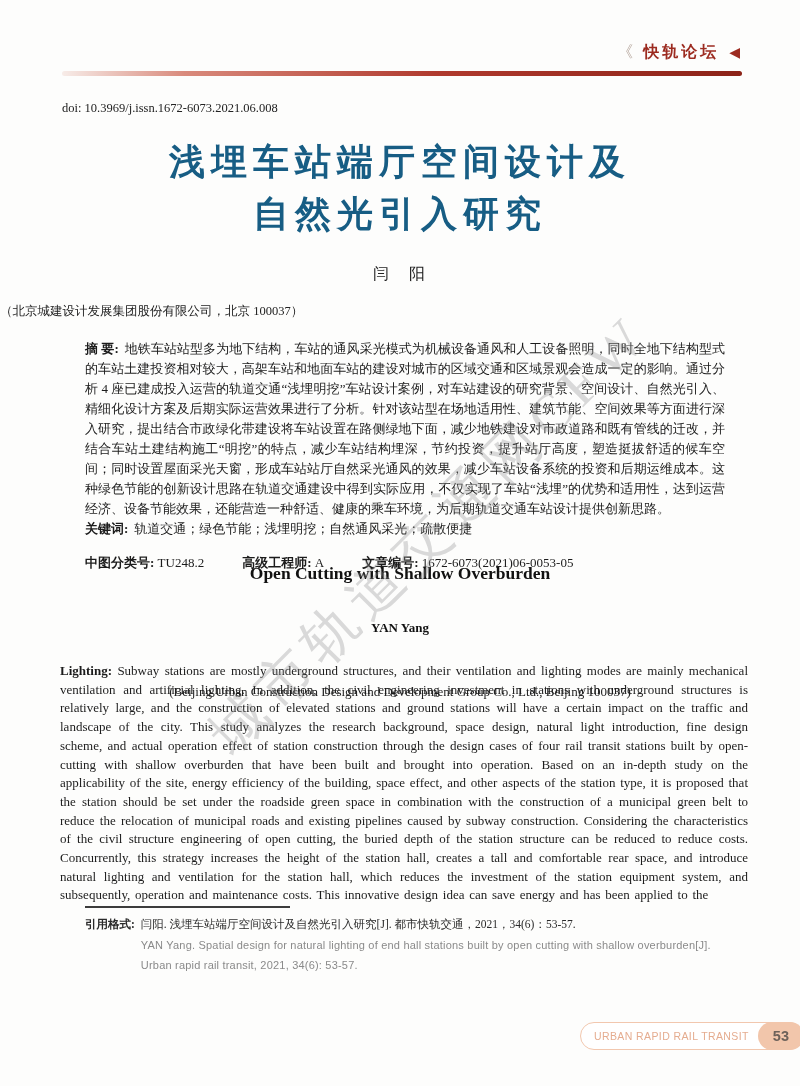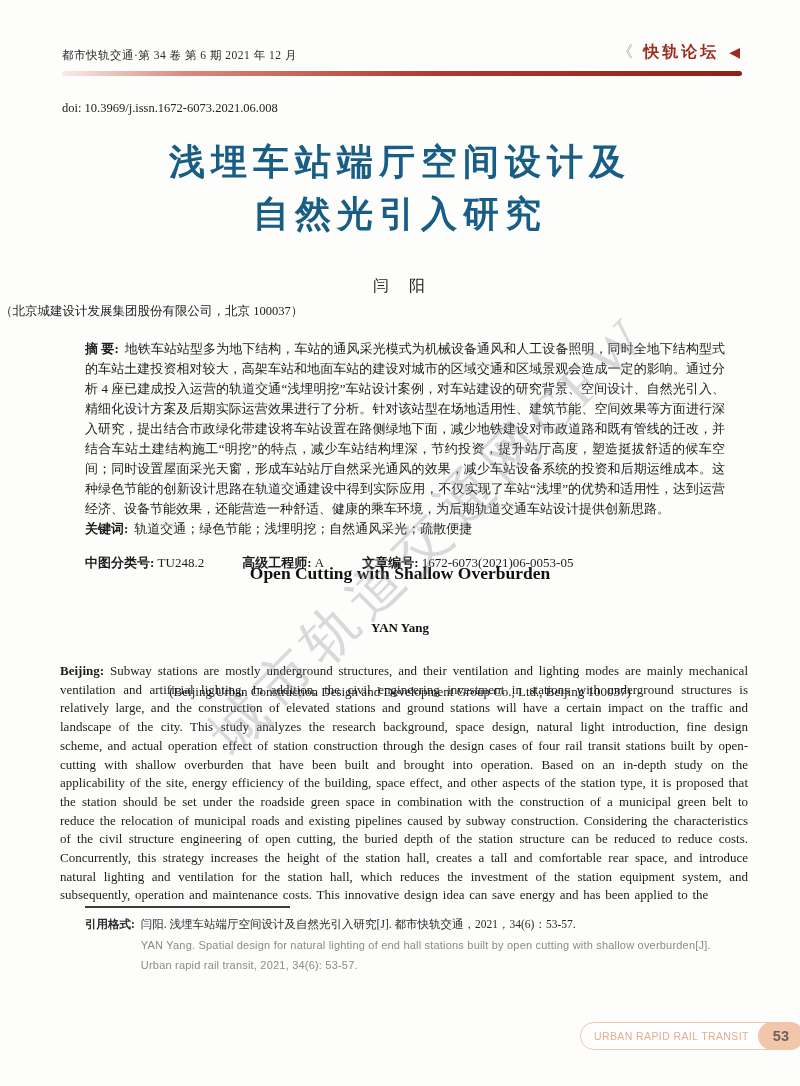--- a/index.html
+++ b/index.html
@@ -37,21 +37,21 @@
   .doi { position: absolute; top: 101px; left: 62px; font-size: 12.5px; color: #222; }
 
   
   .cn-title {
     position: absolute; top: 136px; left: 0; width: 100%;
     text-align: center; color: #175d84; font-weight: bold;
     font-size: 36px; line-height: 52px; letter-spacing: 6px;
     font-family: "Liberation Serif", serif;
   }
   .author {
-    position: absolute; top: 276px; left: 0; width: 100%;
+    position: absolute; top: 264px; left: 0; width: 100%;
     text-align: center; font-size: 16px; letter-spacing: 2px; color: #222;
   }
   .affiliation {
     position: absolute; top: 303px; left: 0; width: 100%;
     text-align: left; font-size: 12.5px; color: #222;
   }
 
   
   .cn-abstract {
     position: absolute; top: 339px; left: 85px; width: 640px;
@@ -128,21 +128,20 @@
     pointer-events: none; z-index: 3;
     font-family: "Liberation Serif", serif;
     white-space: nowrap;
   }
 </style>
 </head>
 <body>
 
 <div class="page">
 
-  <div class="header-left">都市快轨交通·第 34 卷 第 6 期 2021 年 12 月</div>
   <div class="header-right">
     <span class="guillemet">《</span>
     <span class="column-name">快轨论坛</span>
     <span class="tri">◀</span>
   </div>
   <div class="rule"></div>
 
   <div class="doi">doi: 10.3969/j.issn.1672-6073.2021.06.008</div>
 
   <div class="cn-title">
@@ -163,21 +162,21 @@
     </div>
   </div>
 
   <div class="en-title">
     <div>Open Cutting with Shallow Overburden</div>
   </div>
   <div class="en-author">YAN Yang</div>
   <div class="en-affiliation">(Beijing Urban Construction Design and Development Group Co., Ltd., Beijing 100037)</div>
 
   <div class="en-abstract">
-    <b>Beijing:</b>
+    <b>Lighting:</b>
     <span>Subway stations are mostly underground structures, and their ventilation and lighting modes are mainly mechanical ventilation and artificial lighting. In addition, the civil engineering investment in stations with underground structures is relatively large, and the construction of elevated stations and ground stations will have a certain impact on the traffic and landscape of the city. This study analyzes the research background, space design, natural light introduction, fine design scheme, and actual operation effect of station construction through the design cases of four rail transit stations built by open-cutting with shallow overburden that have been built and brought into operation. Based on an in-depth study on the applicability of the site, energy efficiency of the building, space effect, and other aspects of the station type, it is proposed that the station should be set under the roadside green space in combination with the construction of a municipal green belt to reduce the relocation of municipal roads and existing pipelines caused by subway construction. Considering the characteristics of the civil structure engineering of open cutting, the buried depth of the station structure can be reduced to reduce costs. Concurrently, this strategy increases the height of the station hall, creates a tall and comfortable rear space, and introduce natural lighting and ventilation for the station hall, which reduces the investment of the station equipment system, and subsequently, operation and maintenance costs. This innovative design idea can save energy and  has been applied to the</span>
   </div>
 
   <div class="foot-rule"></div>
   <div class="footnote">
     <div class="fn-row">
       <span class="fn-label">引用格式:</span>
       <span>
         <span>闫阳. 浅埋车站端厅空间设计及自然光引入研究[J]. 都市快轨交通，2021，34(6)：53-57.</span><br>
         <span class="cite-en">YAN Yang. Spatial design for natural lighting of end hall stations built by open cutting with shallow overburden[J].</span><br>

